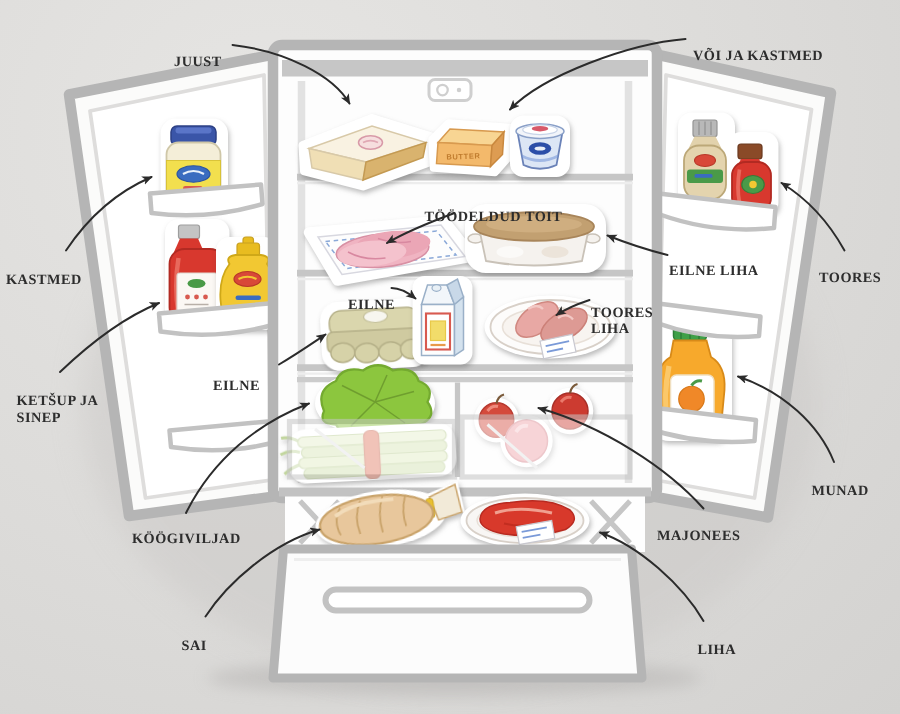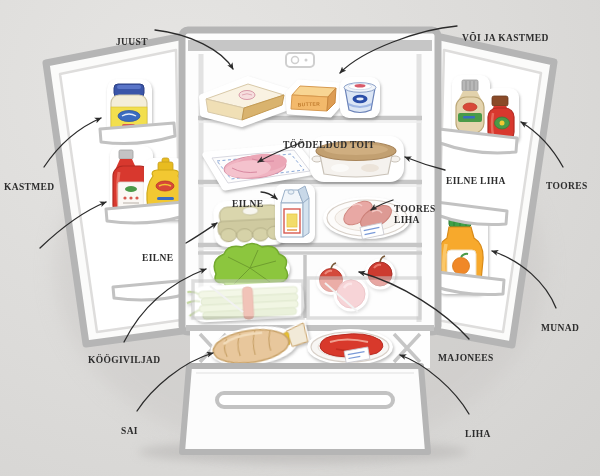--- a/index.html
+++ b/index.html
@@ -320,19 +320,21 @@
 
 <div class="lbl" style="left:116px;top:24px">JUUST</div>
 <div class="lbl" style="left:462px;top:20px">VÕI JA KASTMED</div>
 <div class="lbl" style="left:4px;top:169px">KASTMED</div>
 <div class="lbl" style="left:283px;top:127px">TÖÖDELDUD TOIT</div>
 <div class="lbl" style="left:446px;top:163px">EILNE LIHA</div>
 <div class="lbl" style="left:546px;top:168px">TOORES</div>
 <div class="lbl" style="left:232px;top:186px">EILNE</div>
 <div class="lbl" style="left:394px;top:191px">TOORES
 LIHA</div>
+<div class="lbl" style="left:11px;top:250px">KETŠUP JA
+SINEP</div>
 <div class="lbl" style="left:142px;top:240px">EILNE</div>
 <div class="lbl" style="left:541px;top:310px">MUNAD</div>
 <div class="lbl" style="left:88px;top:342px">KÖÖGIVILJAD</div>
 <div class="lbl" style="left:438px;top:340px">MAJONEES</div>
 <div class="lbl" style="left:121px;top:413px">SAI</div>
 <div class="lbl" style="left:465px;top:416px">LIHA</div>
 </div>
 
 </body></html>

